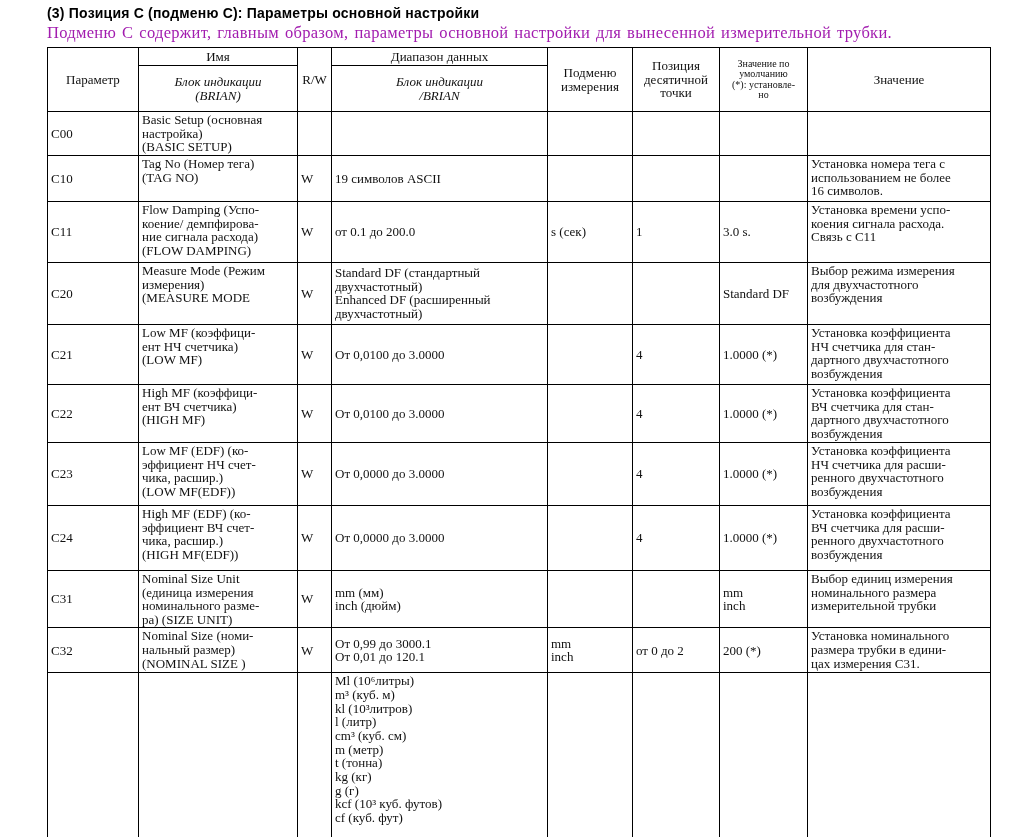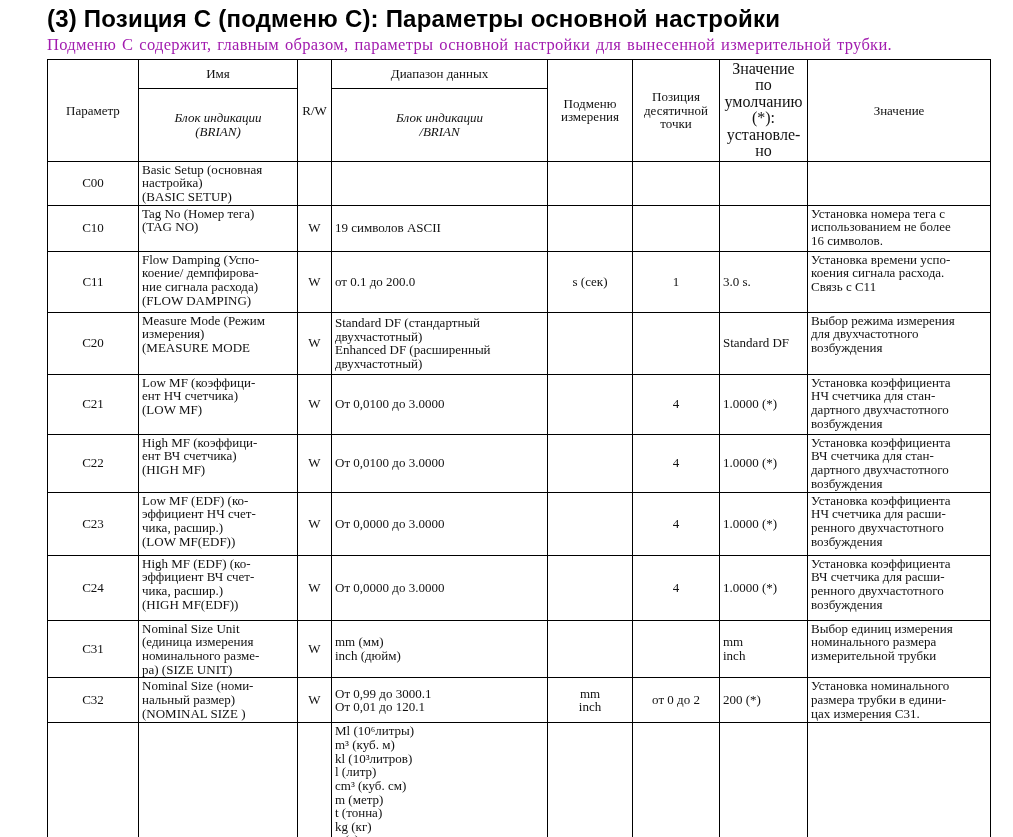--- a/index.html
+++ b/index.html
@@ -8,21 +8,21 @@
     background: #ffffff;
     overflow: hidden;
     color: #111;
     font-family: "Liberation Serif", serif;
   }
   .page { position: relative; width: 1013px; height: 837px; }
   .doc-title {
     margin: 5px 0 0 47px;
     font-family: "Liberation Sans", sans-serif;
     font-weight: bold;
-    font-size: 24px;
+    font-size: 14px;
     letter-spacing: 0.2px;
     color: #000;
   }
   .doc-subtitle {
     margin: 2px 0 4px 47px;
     font-family: "Liberation Serif", serif;
     font-size: 16.5px;
     letter-spacing: 0.3px;
     word-spacing: 1.5px;
     color: #a21caf;
@@ -40,25 +40,25 @@
     line-height: 1.05;
     padding: 1px 3px;
     white-space: pre-line;
     overflow: hidden;
   }
   .param-table th {
     font-weight: normal;
     text-align: center;
     vertical-align: middle;
   }
-  .param-table th.small { font-size: 16px; line-height: 1.03; }
+  .param-table th.small { font-size: 10px; line-height: 1.03; }
   thead tr.hrow-1 { height: 18px; }
   thead tr.hrow-2 { height: 46px; font-style: italic; }
   
-  td.col-param, td.col-rw, td.col-units, td.col-decimal { text-align: center; }
+  td.col-param, td.col-rw, td.col-units, td.col-decimal { text-align: left; }
   td.col-name, td.col-range, td.col-default, td.col-description { text-align: left; }
   
   td { vertical-align: middle; }
   td.col-name, td.col-description { vertical-align: top; }
   tbody tr:nth-child(11) td { vertical-align: top; }
   
   tbody tr:nth-child(1)  { height: 41px; }
   tbody tr:nth-child(2)  { height: 46px; }
   tbody tr:nth-child(3)  { height: 61px; }
   tbody tr:nth-child(4)  { height: 62px; }

